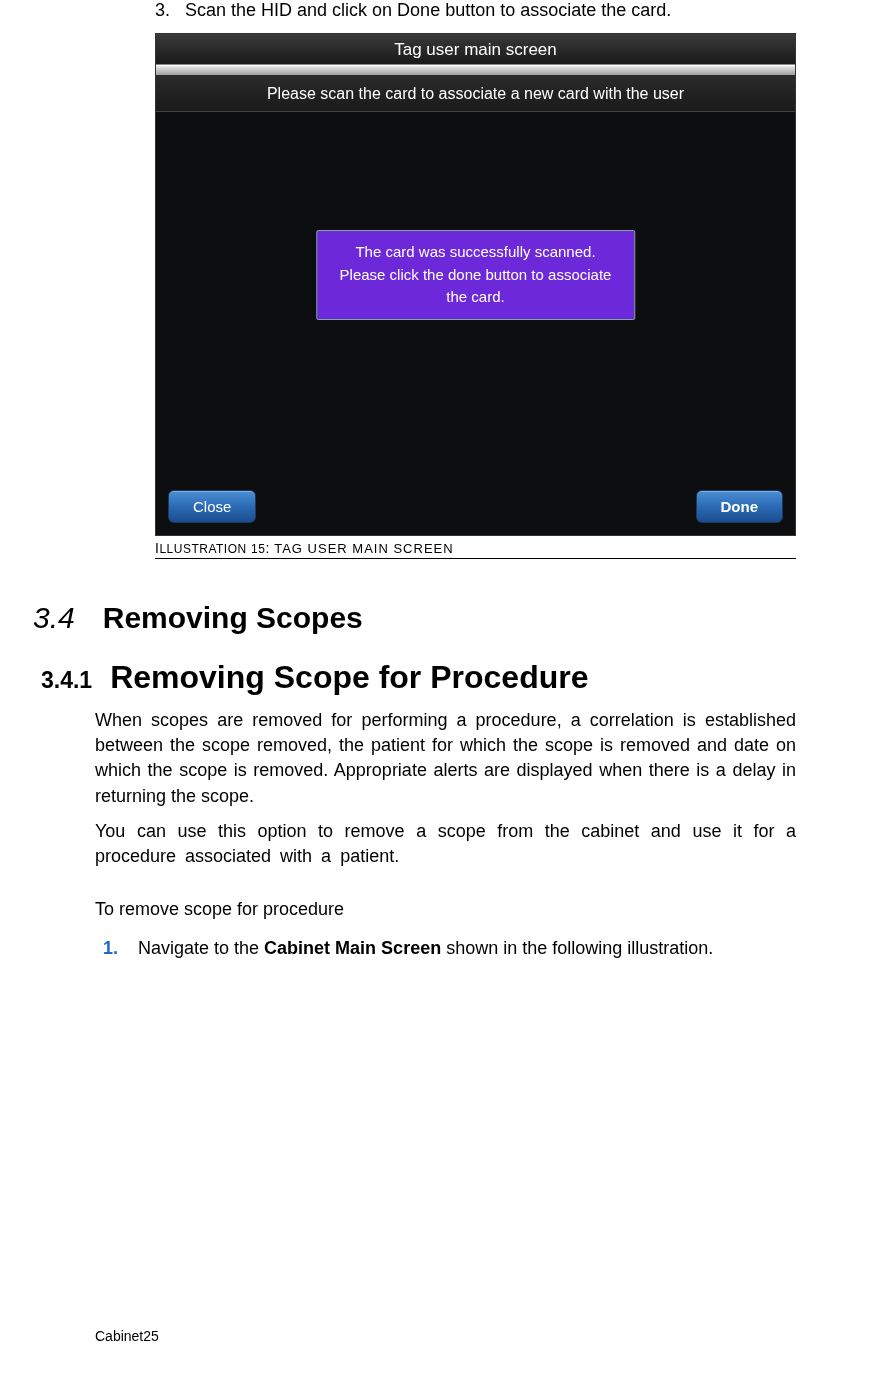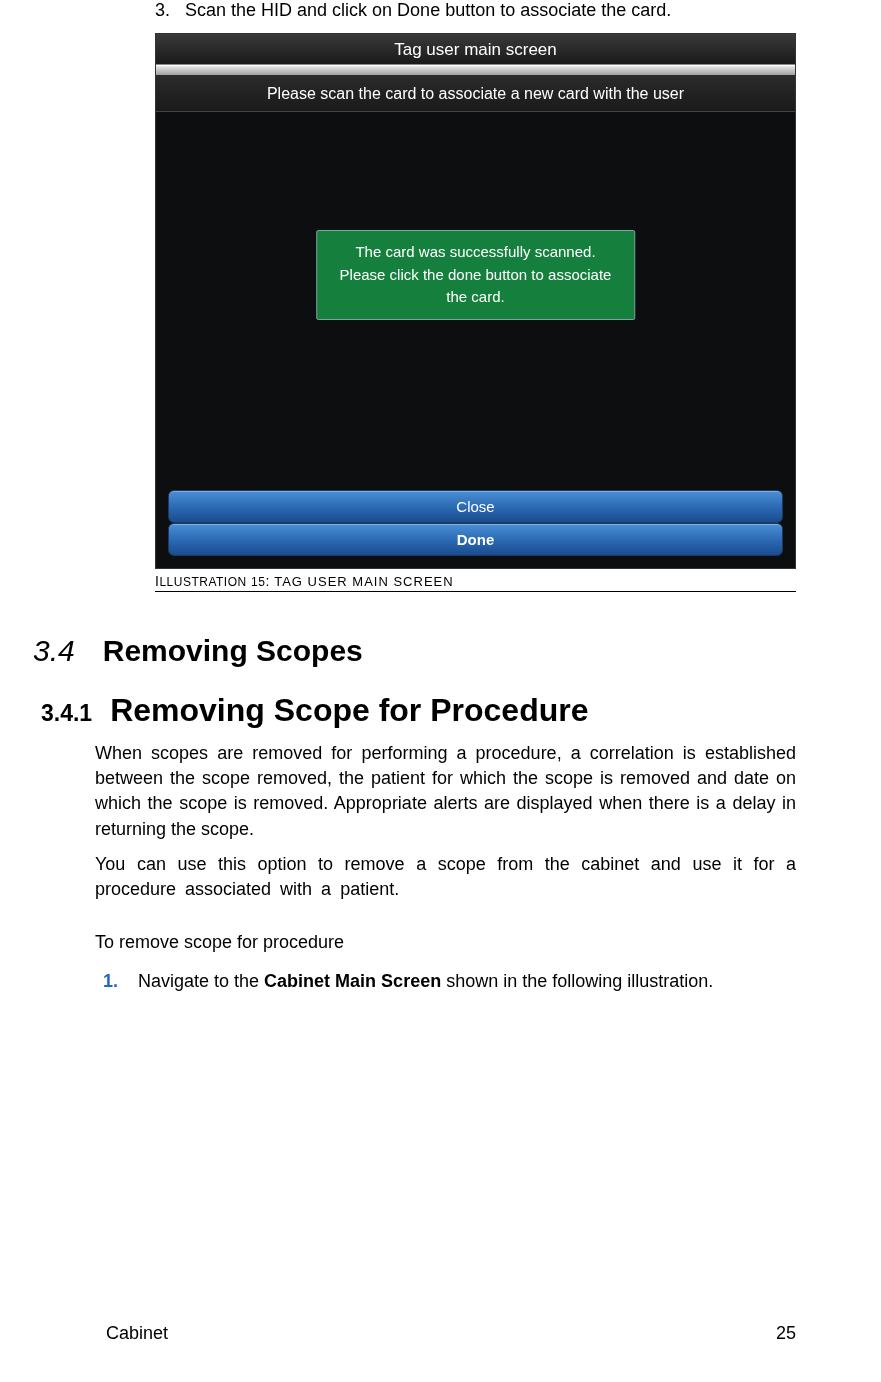--- a/index.html
+++ b/index.html
@@ -61,35 +61,34 @@
     .dark-area {
       background: #0c0e10;
       height: 370px;
       position: relative;
     }
     .modal-box {
       position: absolute;
       top: 118px;
       left: 50%;
       transform: translateX(-50%);
-      background: #15803d;
+      background: #6d28d9;
       border: 1px solid #7fa5a5;
       border-radius: 2px;
       padding: 10px 18px;
       text-align: center;
       color: #fff;
       font-size: 15px;
       line-height: 1.5;
     }
     .button-bar {
       background: #0c0e10;
       padding: 8px 12px 12px 12px;
       display: flex;
       justify-content: space-between;
-      flex-direction: column;
     }
     .btn {
       background: linear-gradient(to bottom, #4a8fd6 0%, #2c6bb5 50%, #1a4c8f 100%);
       color: #fff;
       border: 1px solid #1a3a5f;
       border-radius: 6px;
       padding: 7px 24px;
       font-size: 15px;
       font-family: inherit;
       cursor: pointer;
@@ -172,25 +171,24 @@
     .step1-num {
       color: #2168c5;
       font-weight: bold;
     }
     .bold {
       font-weight: bold;
     }
     .footer {
       position: absolute;
       bottom: 38px;
-      left: 106px;
+      left: 95px;
       right: 85px;
       display: flex;
-      justify-content: space-between;
-      font-size: 18px;
+      font-size: 14px;
     }
   </style>
 </head>
 <body>
 
 <div class="content">
   <div class="step3">
     <span class="step3-num">3.</span>
     <span>Scan the HID and click on Done button to associate the card.</span>
   </div>

